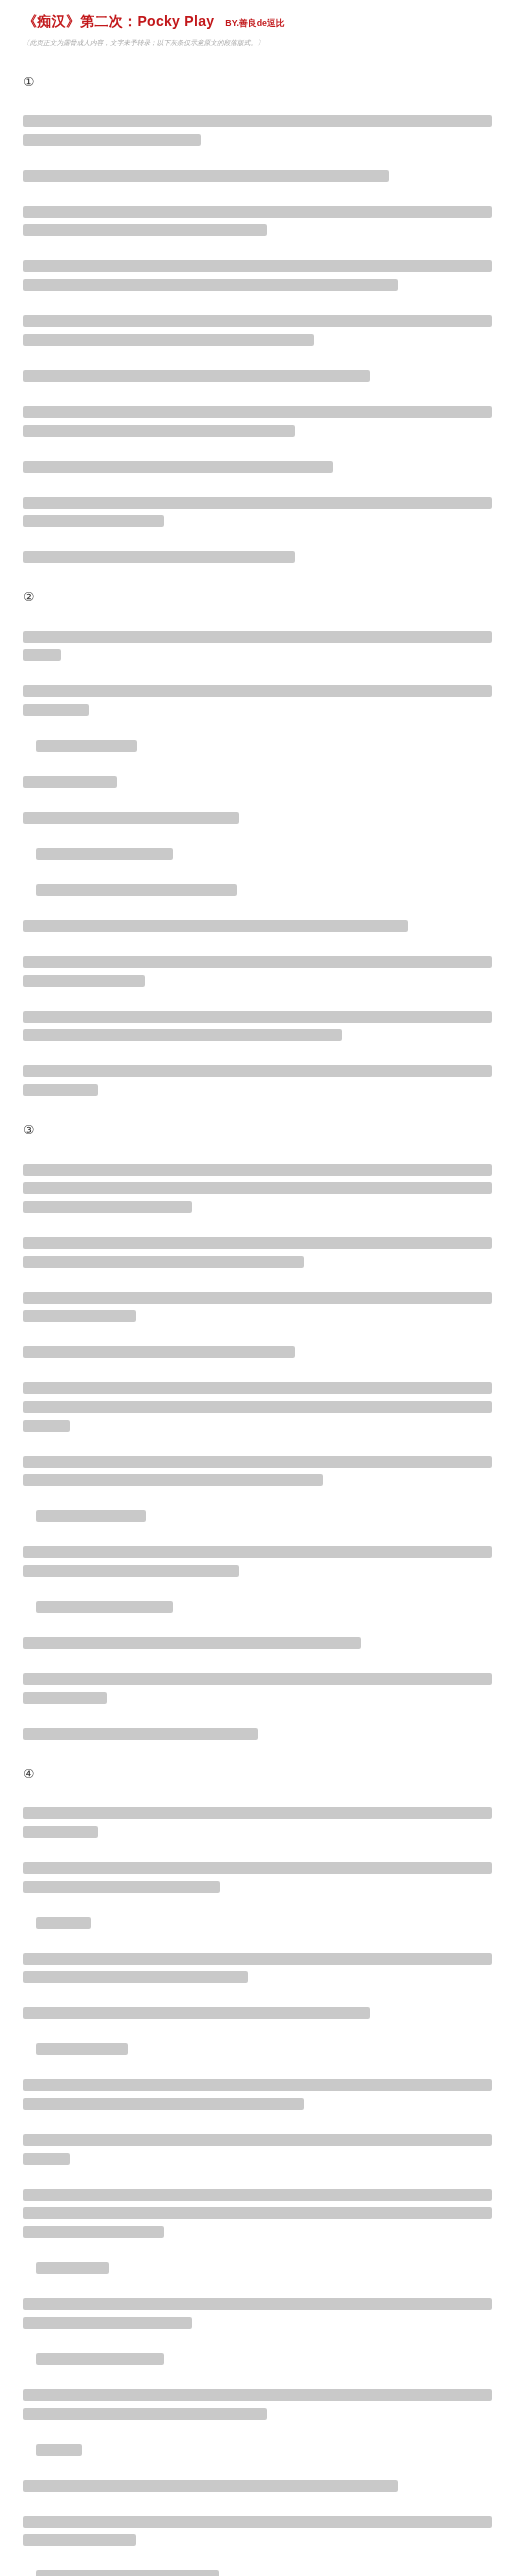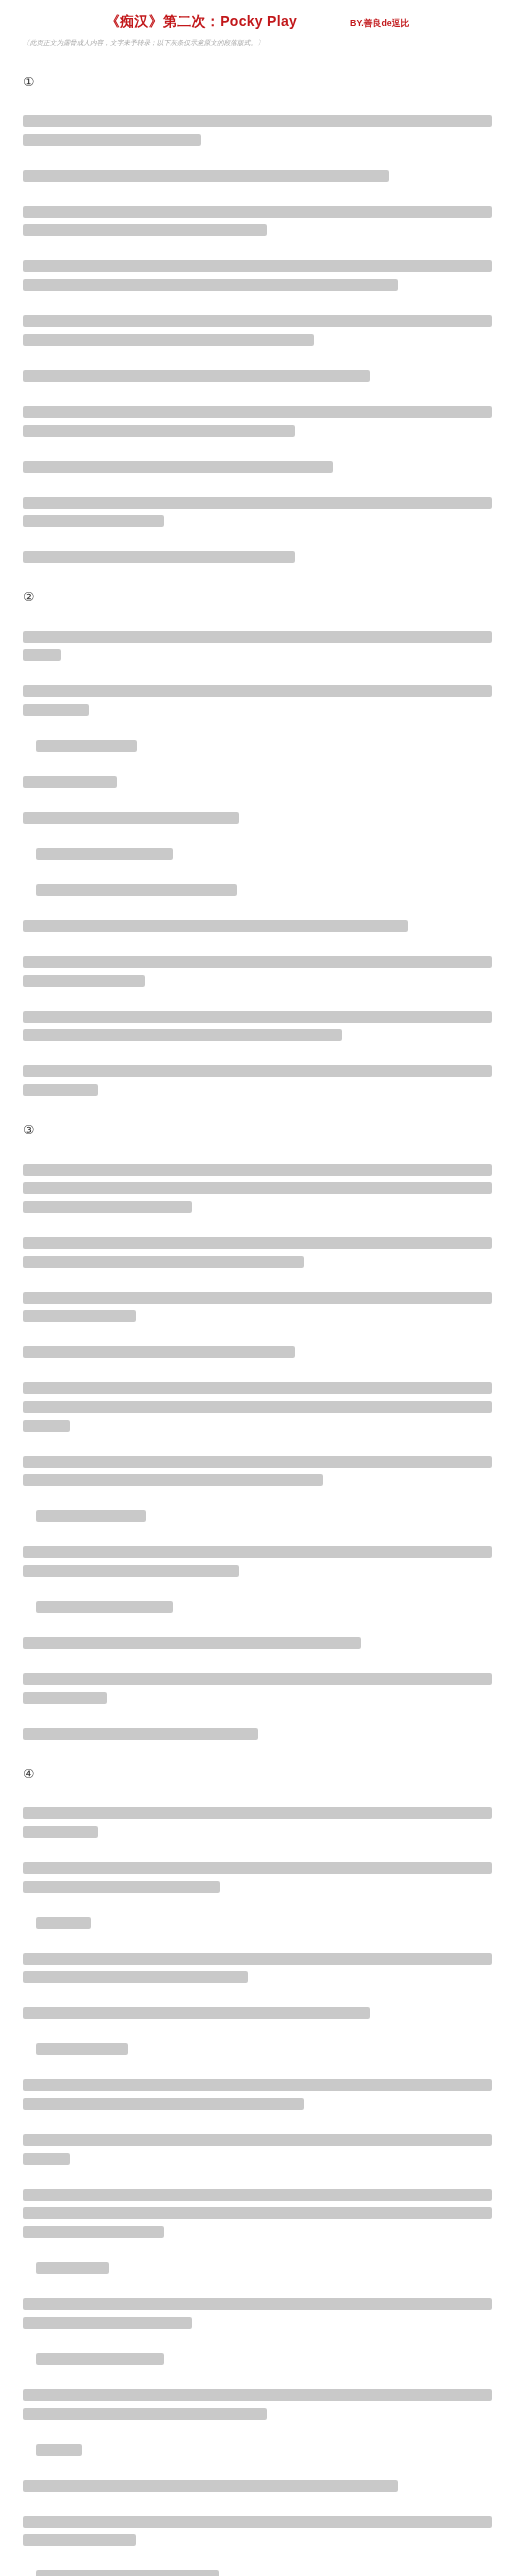--- a/index.html
+++ b/index.html
@@ -14,23 +14,22 @@
   .page {
     box-sizing: border-box;
     width: 515px;
     min-height: 3987px;
     padding: 13.4px 23px 46px 23px;
     background: #ffffff;
   }
   .header-row {
     display: flex;
     align-items: baseline;
-    gap: 23px;
+    gap: 11px;
     white-space: nowrap;
-    justify-content: center;
   }
   .title {
     font-size: 14px;
     font-weight: bold;
     letter-spacing: 0.3px;
   }
   .byline {
     font-size: 8.8px;
     font-weight: bold;
   }
@@ -61,21 +60,21 @@
   .para .bar:last-child {
     margin-bottom: 0;
   }
 </style>
 </head>
 <body>
 
 <div class="page">
   <div class="header-row">
     <span class="title" style="color: rgb(194, 24, 27);">《痴汉》第二次：Pocky Play</span>
-    <span class="byline" style="color: rgb(194, 24, 27); margin-left: 30px;">BY.善良de逗比</span>
+    <span class="byline" style="color: rgb(194, 24, 27);">BY.善良de逗比</span>
   </div>
 
   <div class="redaction-notice">〔此页正文为露骨成人内容，文字未予转录；以下灰条仅示意原文的段落版式。〕</div>
 
   <div id="content">
       <div class="section-marker" style="color: rgb(58, 58, 58);">①</div>
       <div class="para">
         <div class="bar" style="width: 100%; background: rgb(201, 201, 201);"></div>
         <div class="bar" style="width: 38%; background: rgb(201, 201, 201);"></div>
       </div>

